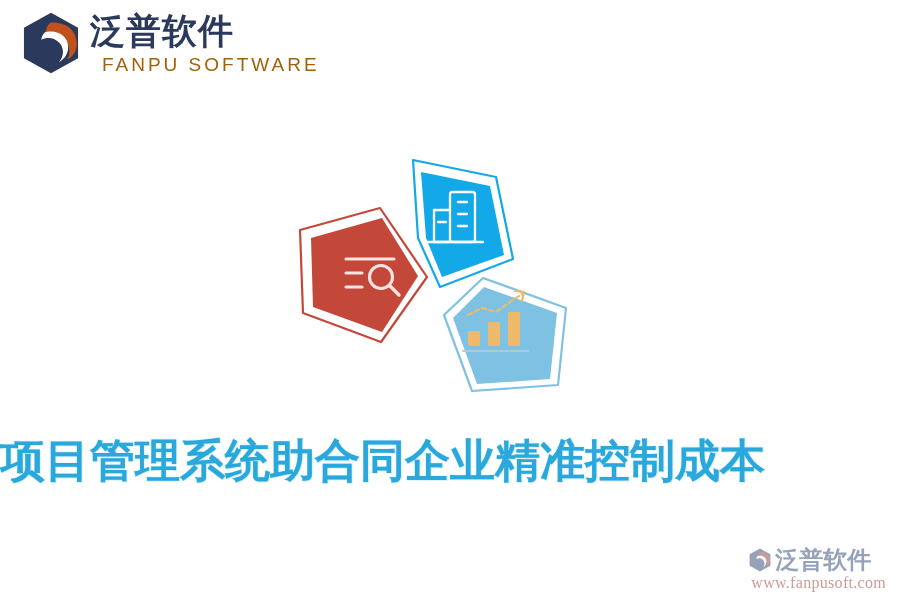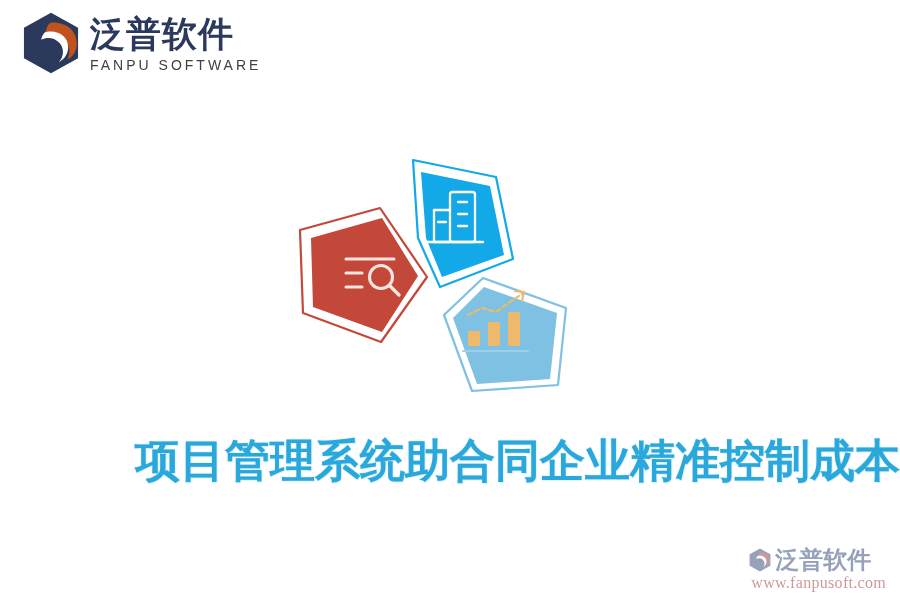--- a/index.html
+++ b/index.html
@@ -47,26 +47,27 @@
   .brand-cn {
     font-family: "DejaVu Sans", "Liberation Sans", sans-serif;
     font-size: 35px;
     font-weight: 700;
     color: #2b3a5c;
     letter-spacing: 1px;
     white-space: nowrap;
   }
   .brand-en {
     font-family: "Liberation Sans", sans-serif;
-    font-size: 14px;
+    font-size: 19px;
     font-weight: 400;
-    color: #404040;
+    color: #a16207;
     letter-spacing: 3.0px;
     margin-top: 6px;
     white-space: nowrap;
+    margin-left: 12px;
   }
 
   
   .pentagon-cluster {
     position: absolute;
     left: 300px;
     top: 160px;
     width: 290px;
     height: 240px;
   }
@@ -76,21 +77,21 @@
     height: 240px;
     overflow: visible;
   }
 
   
   .headline {
     position: absolute;
     left: 0;
     top: 400px;
     width: 900px;
-    text-align: right;
+    text-align: left;
     font-family: "DejaVu Sans", "Liberation Sans", sans-serif;
     font-size: 45px;
     font-weight: 700;
     color: #2aa8dc;
     letter-spacing: 0px;
     line-height: 62px;
     white-space: nowrap;
     text-shadow:
       0 0 1px #bde4f6,
       0 0 2px #d6eefb,

